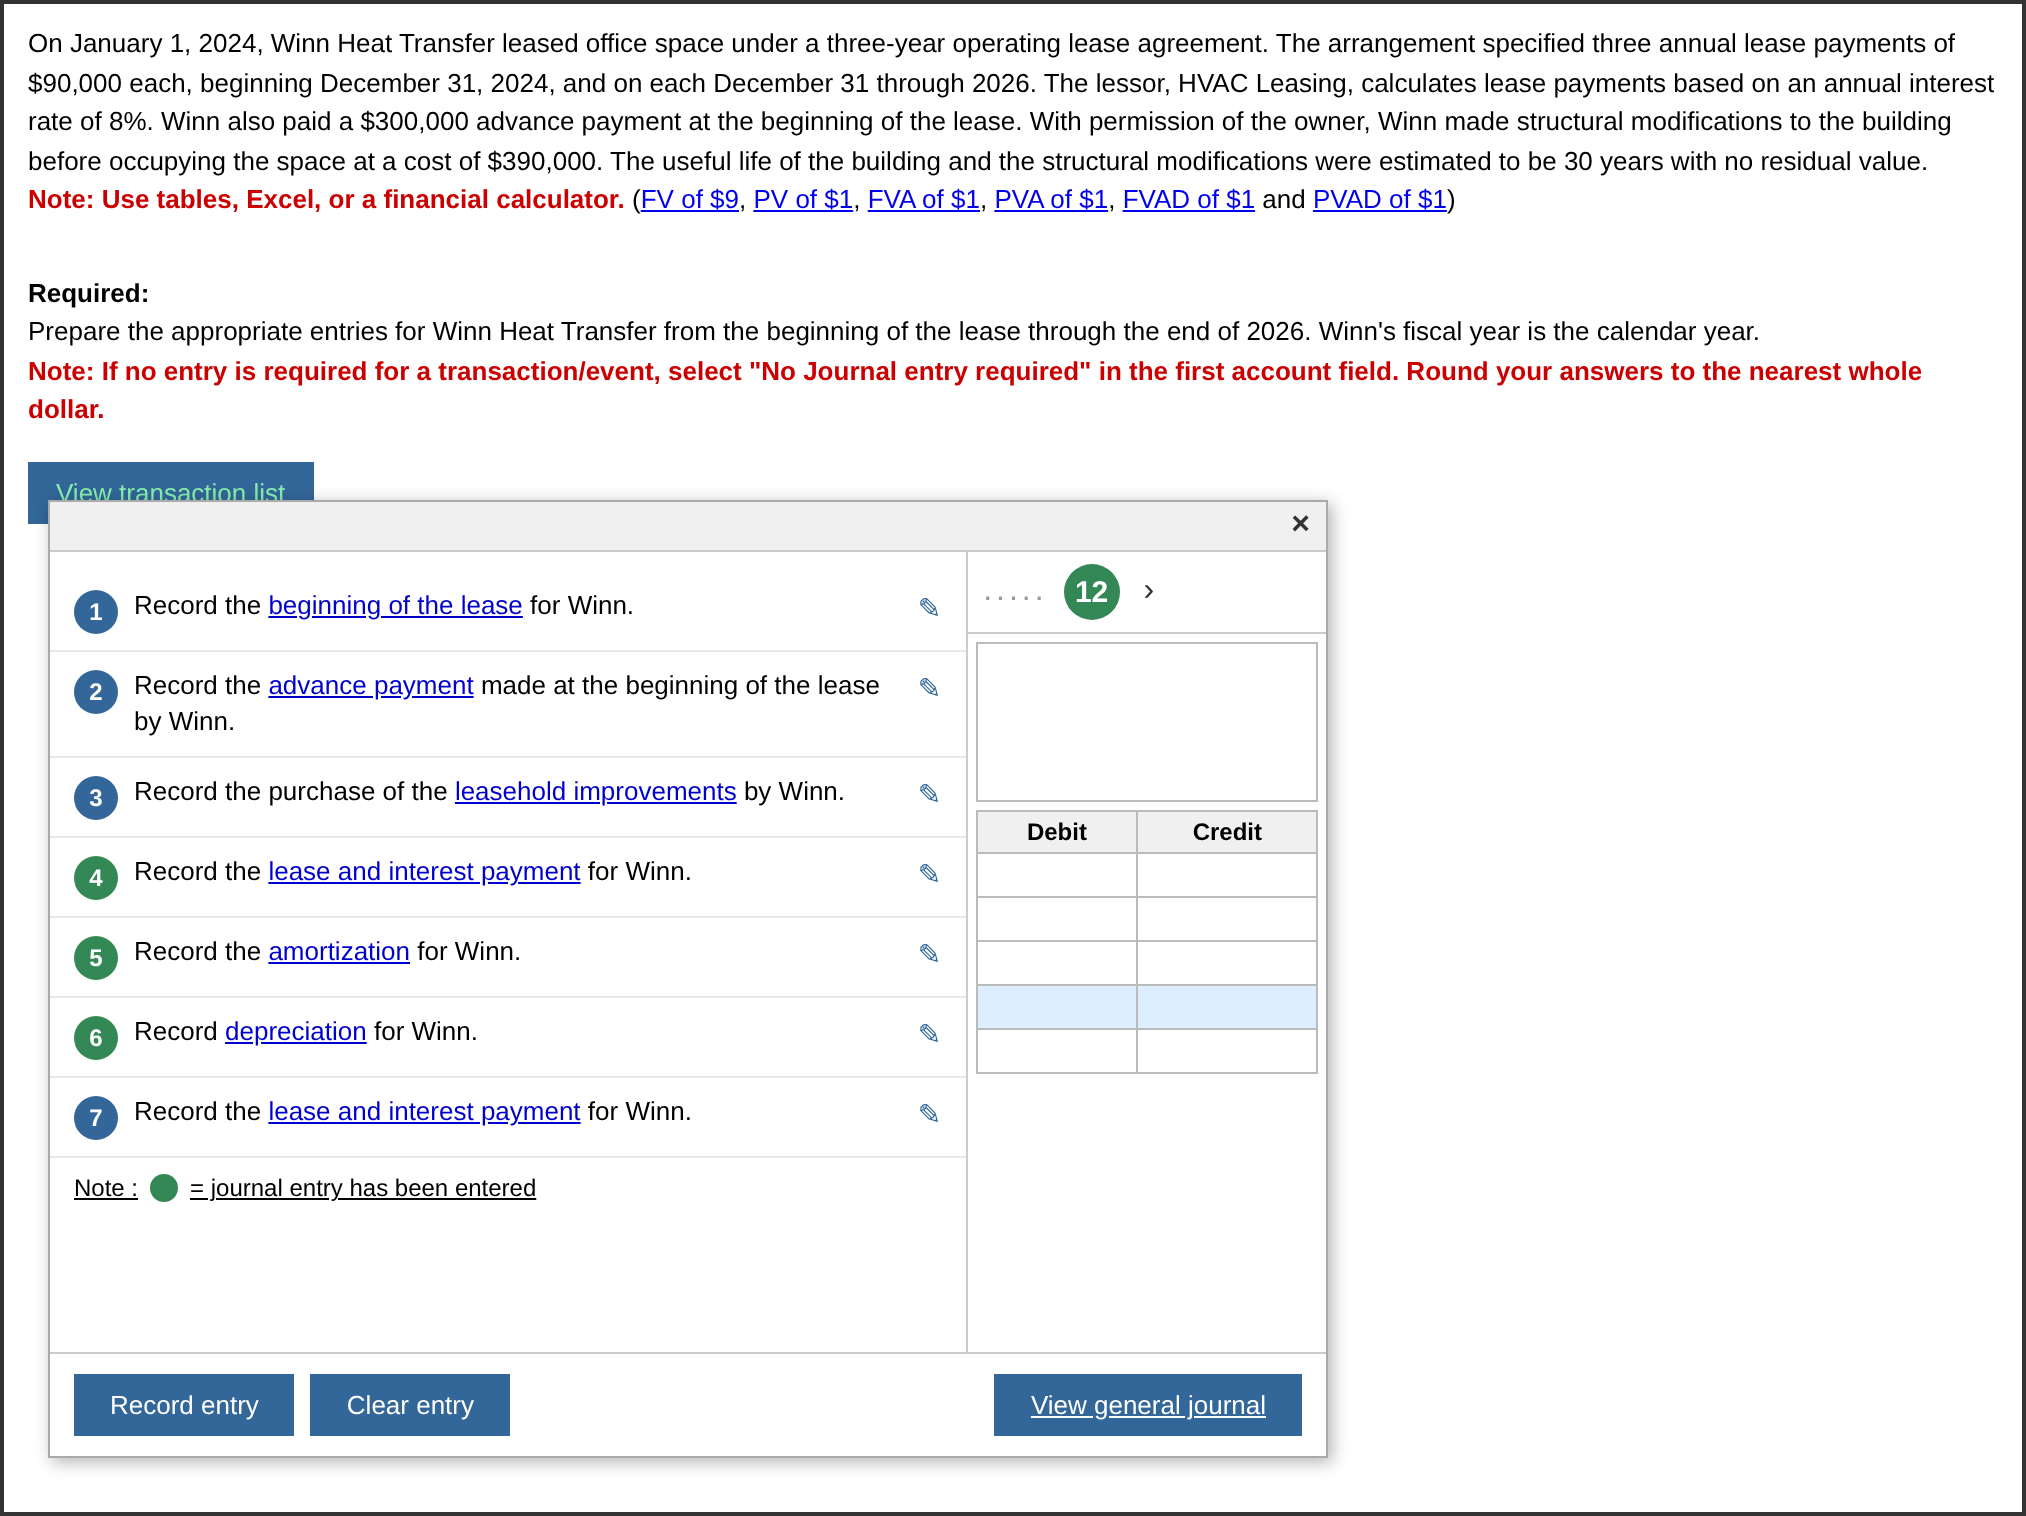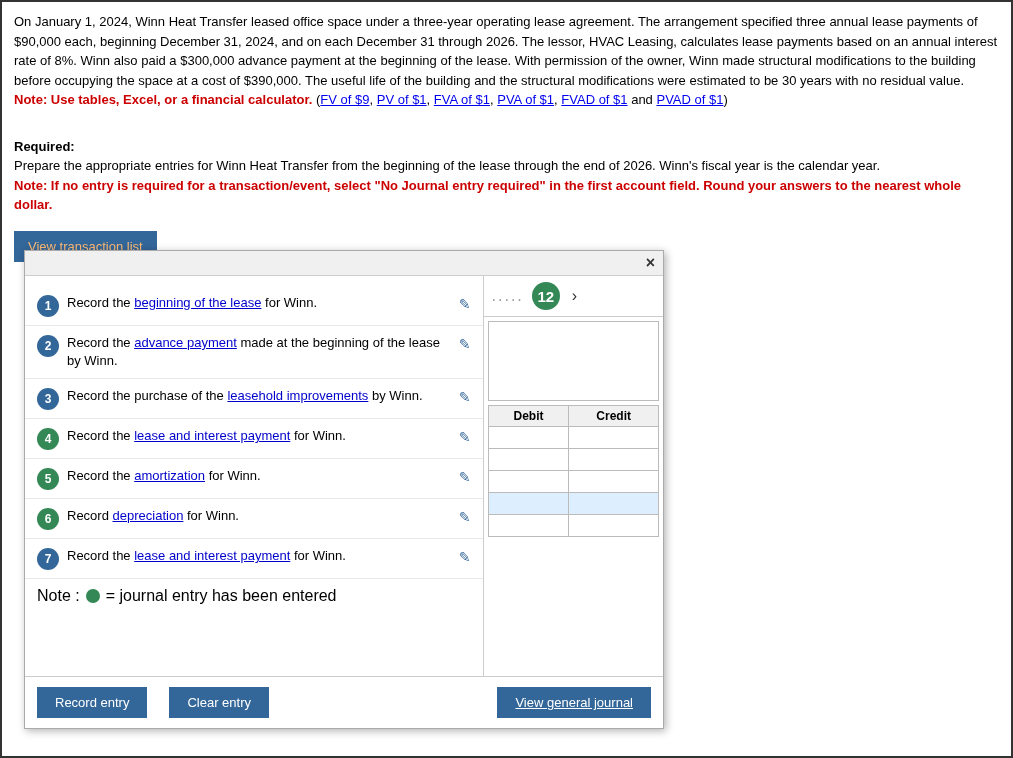--- a/index.html
+++ b/index.html
@@ -35,21 +35,21 @@
       font-size: 13px;
     }
     .note-red-bold {
       color: #cc0000;
       font-weight: bold;
       font-size: 13px;
       line-height: 1.5;
     }
     .view-transaction-btn {
       background-color: #336699;
-      color: #fdba74;
+      color: #86efac;
       border: none;
       padding: 8px 14px;
       font-size: 13px;
       cursor: pointer;
       margin-top: 16px;
       margin-bottom: 0px;
     }
 
     
     .modal-overlay {
@@ -126,40 +126,41 @@
     .edit-icon {
       color: #336699;
       font-size: 14px;
       cursor: pointer;
       margin-left: 8px;
       margin-top: 2px;
       flex-shrink: 0;
     }
     .note-row {
       padding: 8px 12px;
-      font-size: 16px;
+      font-size: 12px;
       display: flex;
       align-items: center;
       gap: 6px;
+      text-decoration: underline;
     }
     .green-dot {
       width: 14px;
       height: 14px;
       border-radius: 50%;
       background: #338855;
       display: inline-block;
       flex-shrink: 0;
     }
     
     .modal-footer {
       display: flex;
       align-items: center;
       padding: 10px 12px;
       border-top: 1px solid #ccc;
-      gap: 22px;
+      gap: 8px;
     }
     .footer-btn {
       background-color: #336699;
       color: #fff;
       border: none;
       padding: 8px 18px;
       font-size: 13px;
       cursor: pointer;
     }
     .footer-btn-right {

